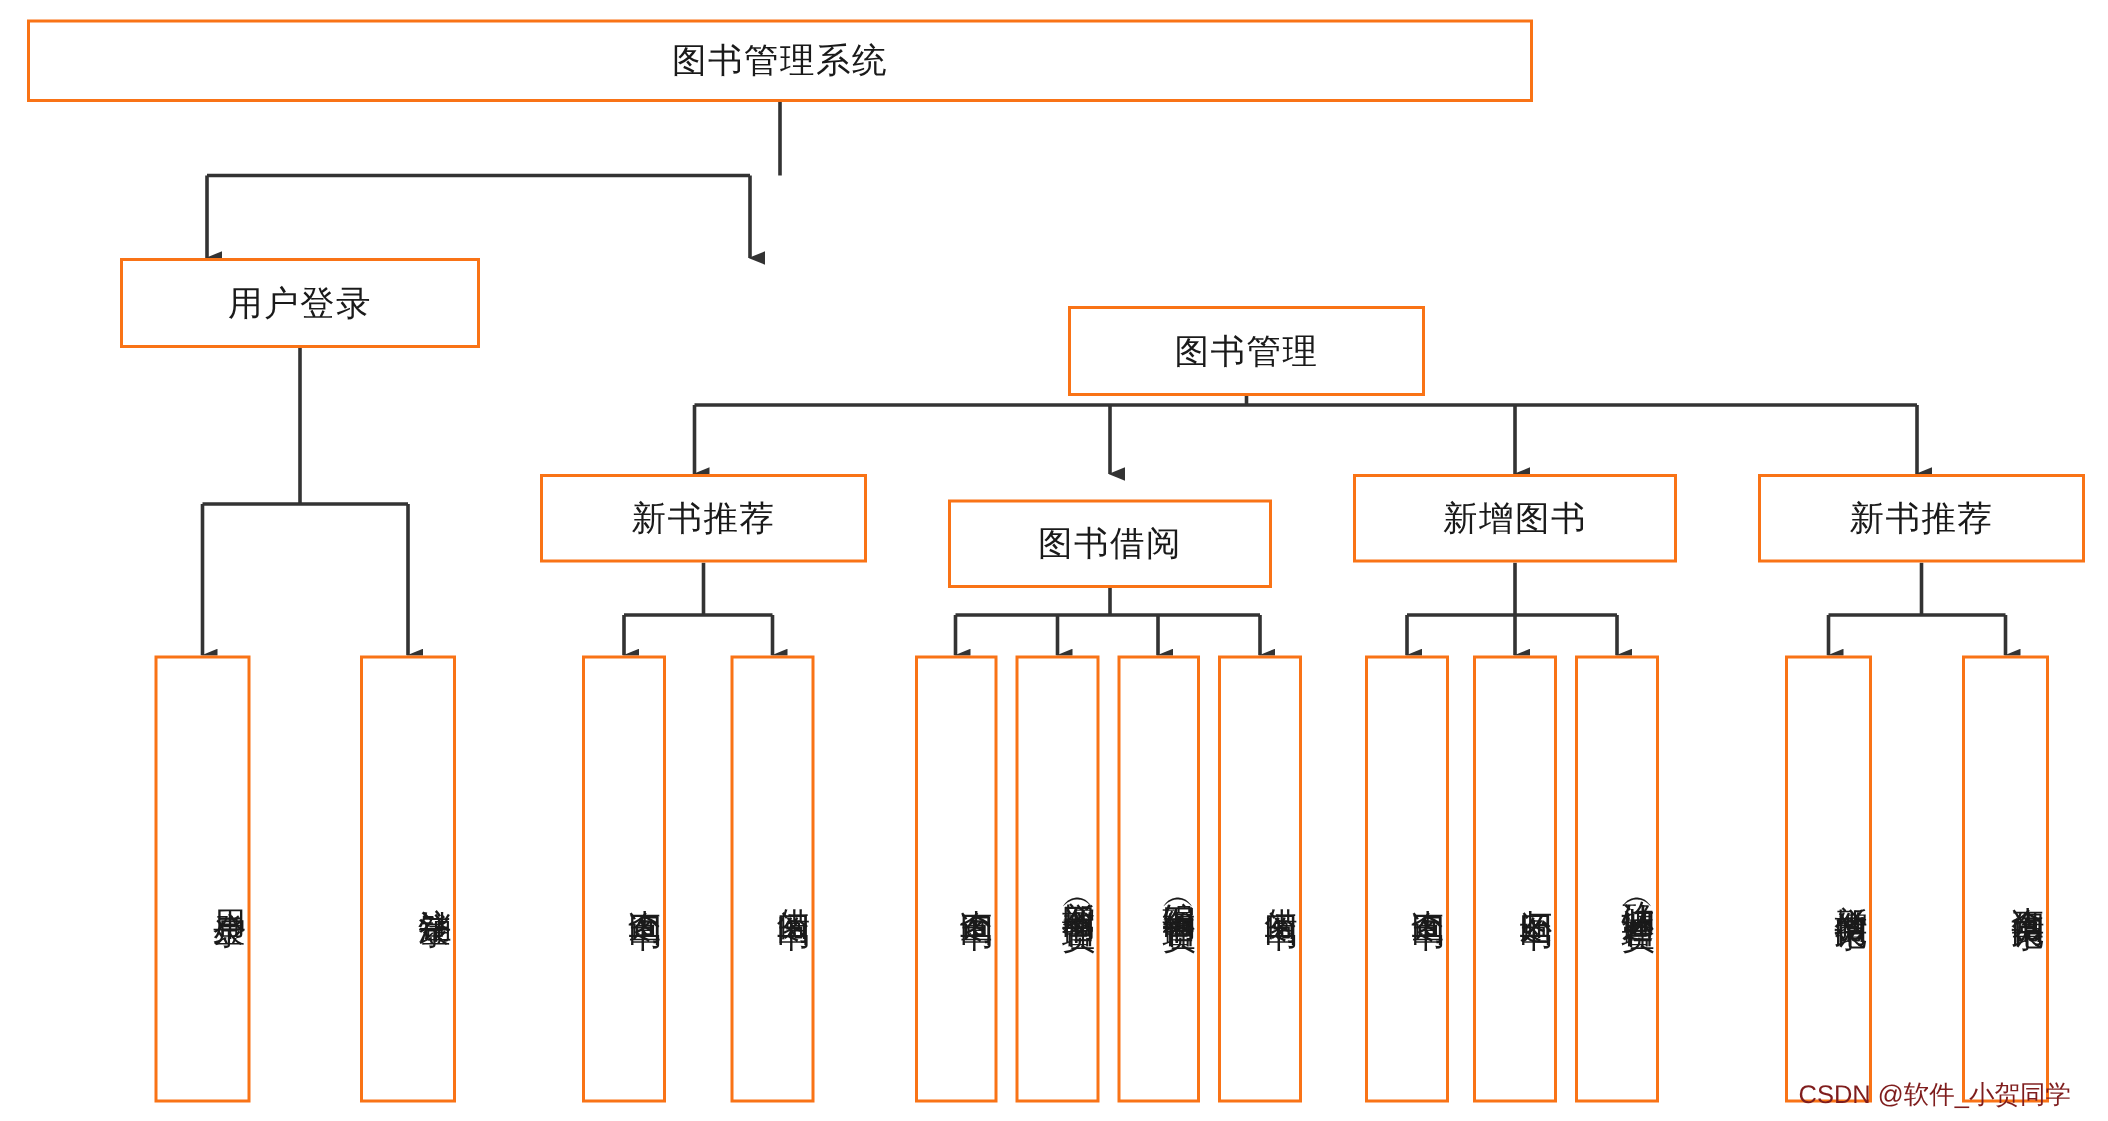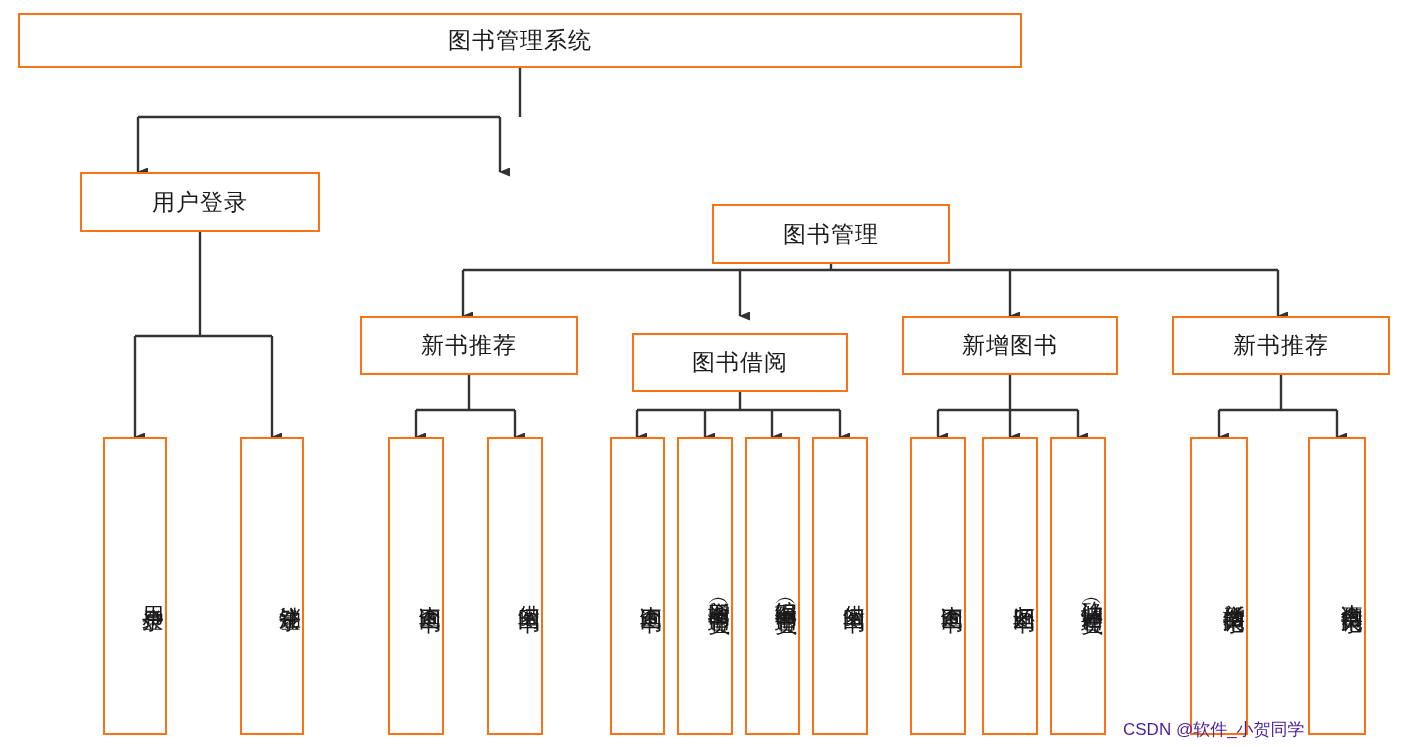--- a/index.html
+++ b/index.html
@@ -163,15 +163,15 @@
         <span class="node-label">确认归还（管理员）</span>
       </div>
       <div class="node-box vertical" style="left: 1190px; top: 437px; width: 58px; height: 298px;">
         <span class="node-label">新增借阅记录</span>
       </div>
       <div class="node-box vertical" style="left: 1308px; top: 437px; width: 58px; height: 298px;">
         <span class="node-label">查询借阅记录</span>
       </div>
     </div>
 
-  <div class="watermark" style="left: 1123px; top: 718px; color: #4c1d95;">CSDN @软件_小贺同学</div>
+  <div class="watermark" style="left: 1199px; top: 718px; color: #7f1d1d;">CSDN @软件_小贺同学</div>
 
 </div>
 
 </body></html>

